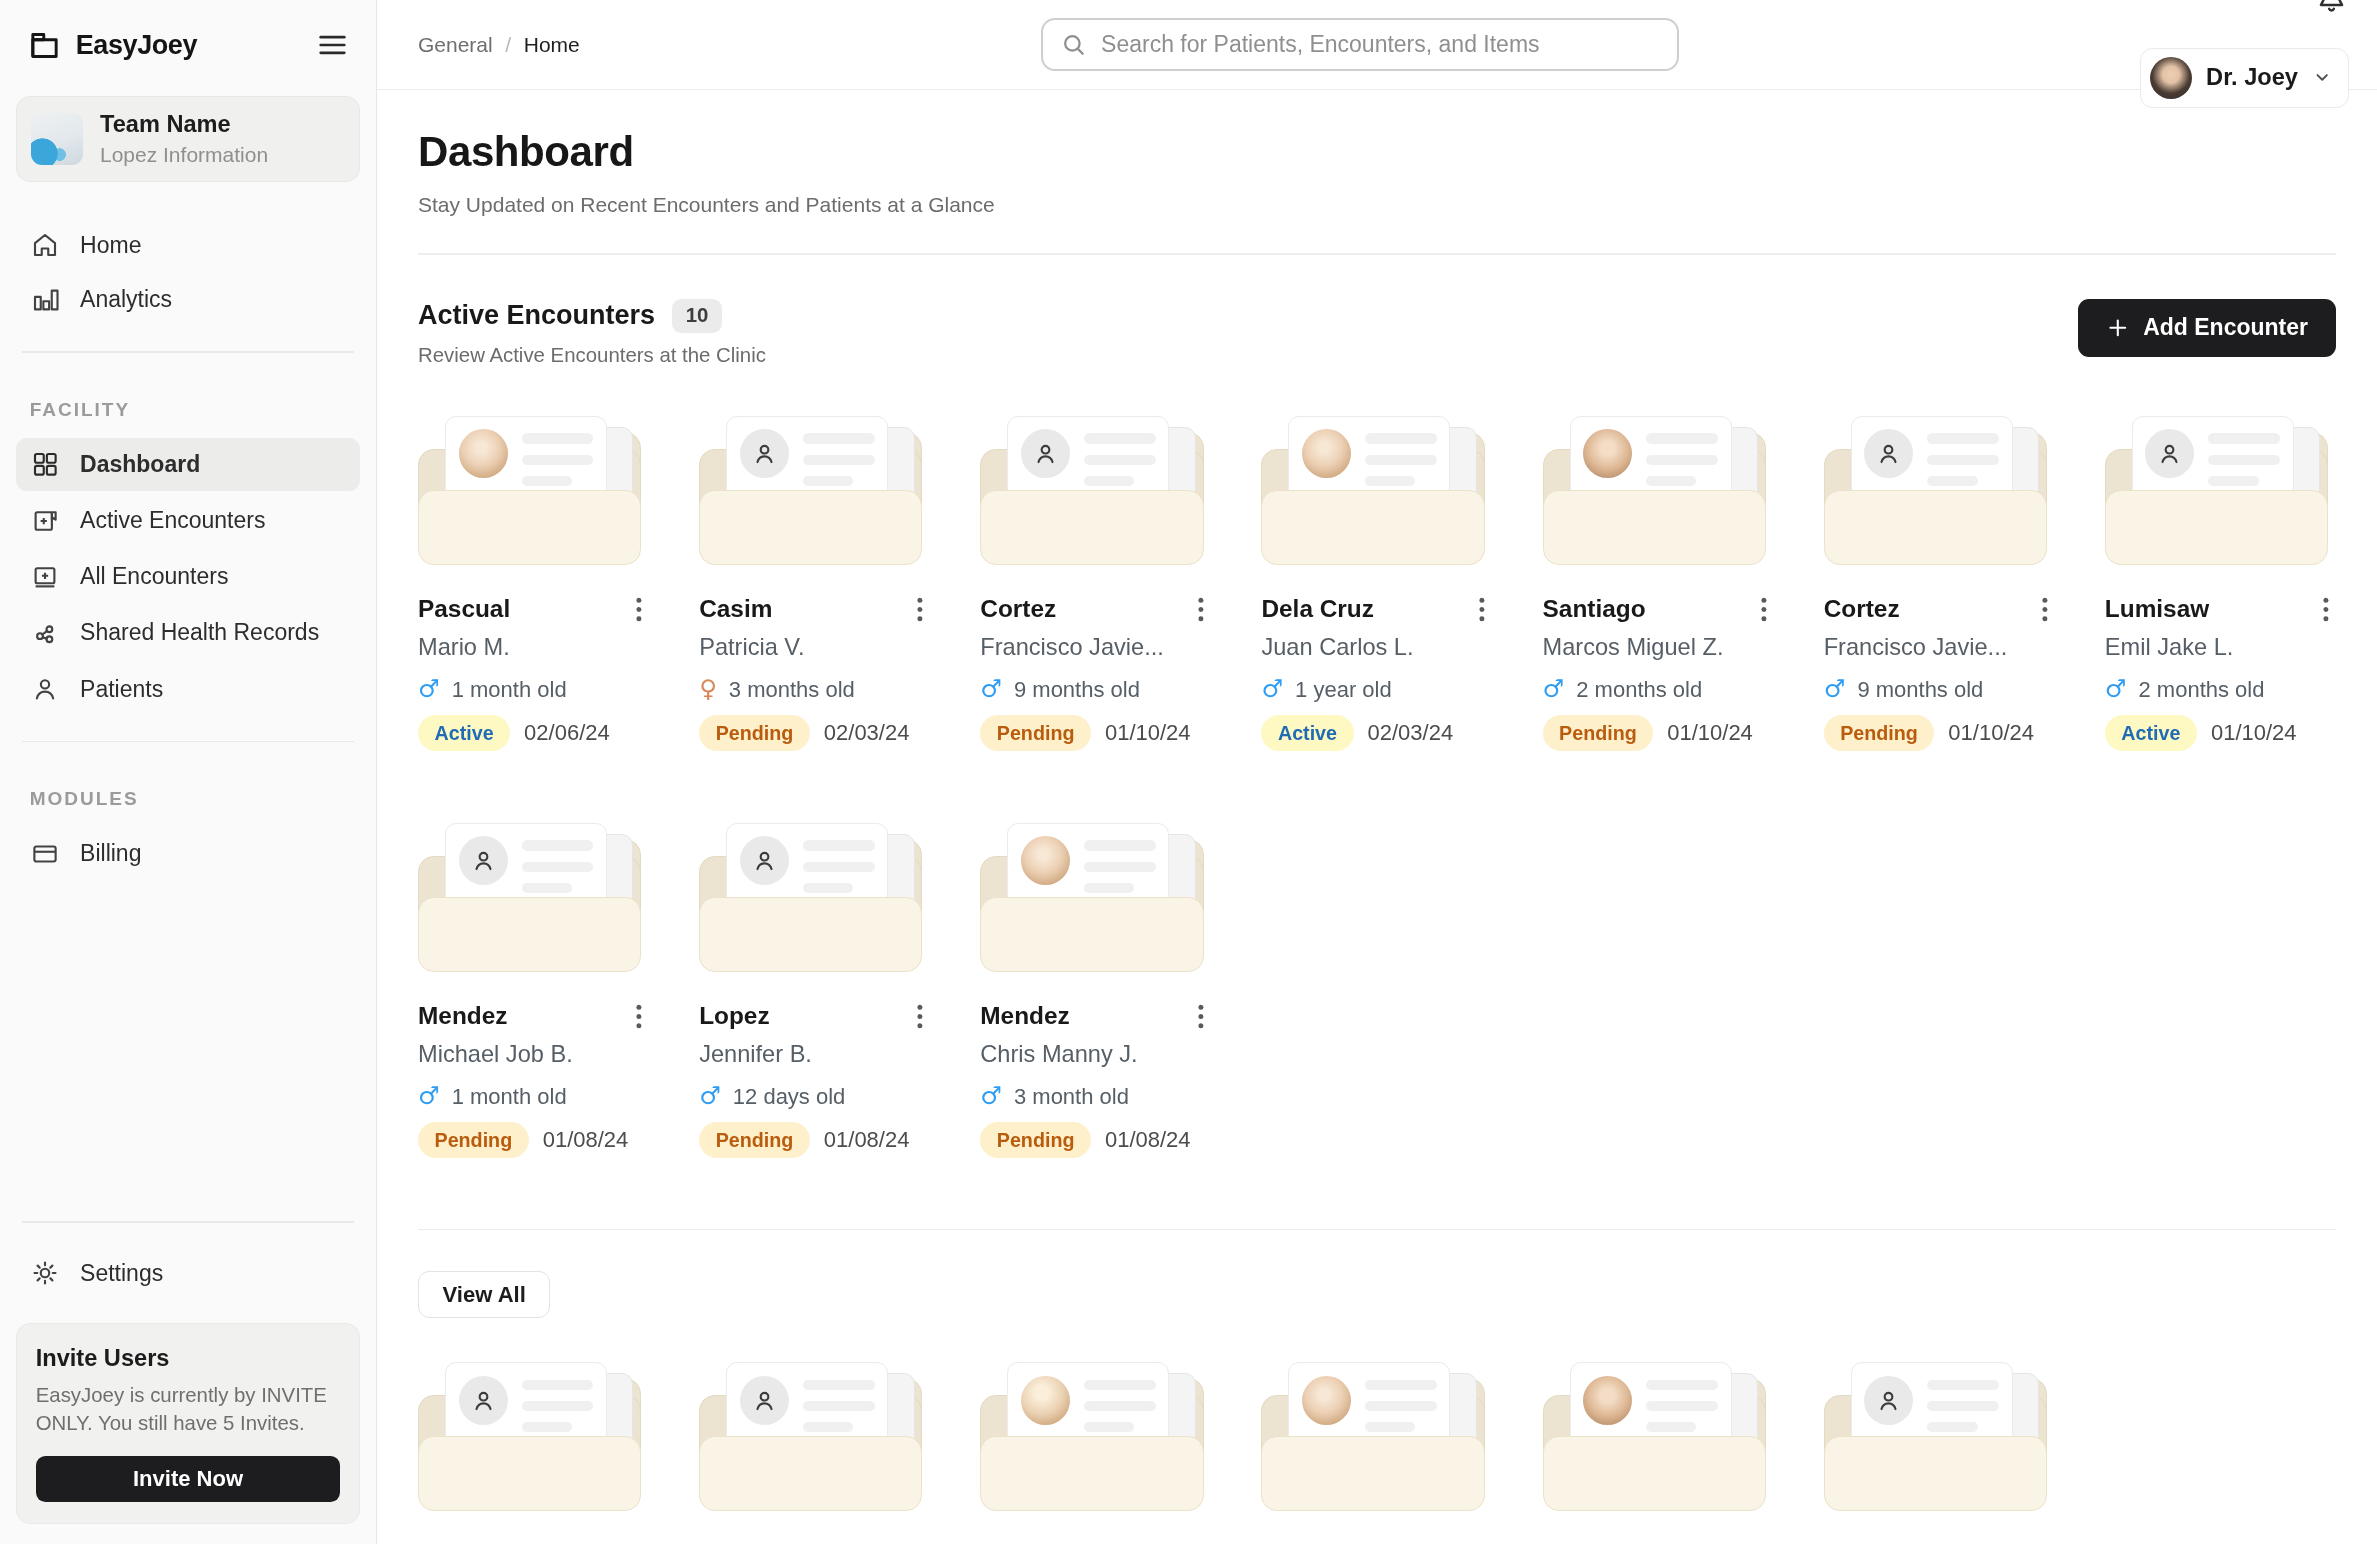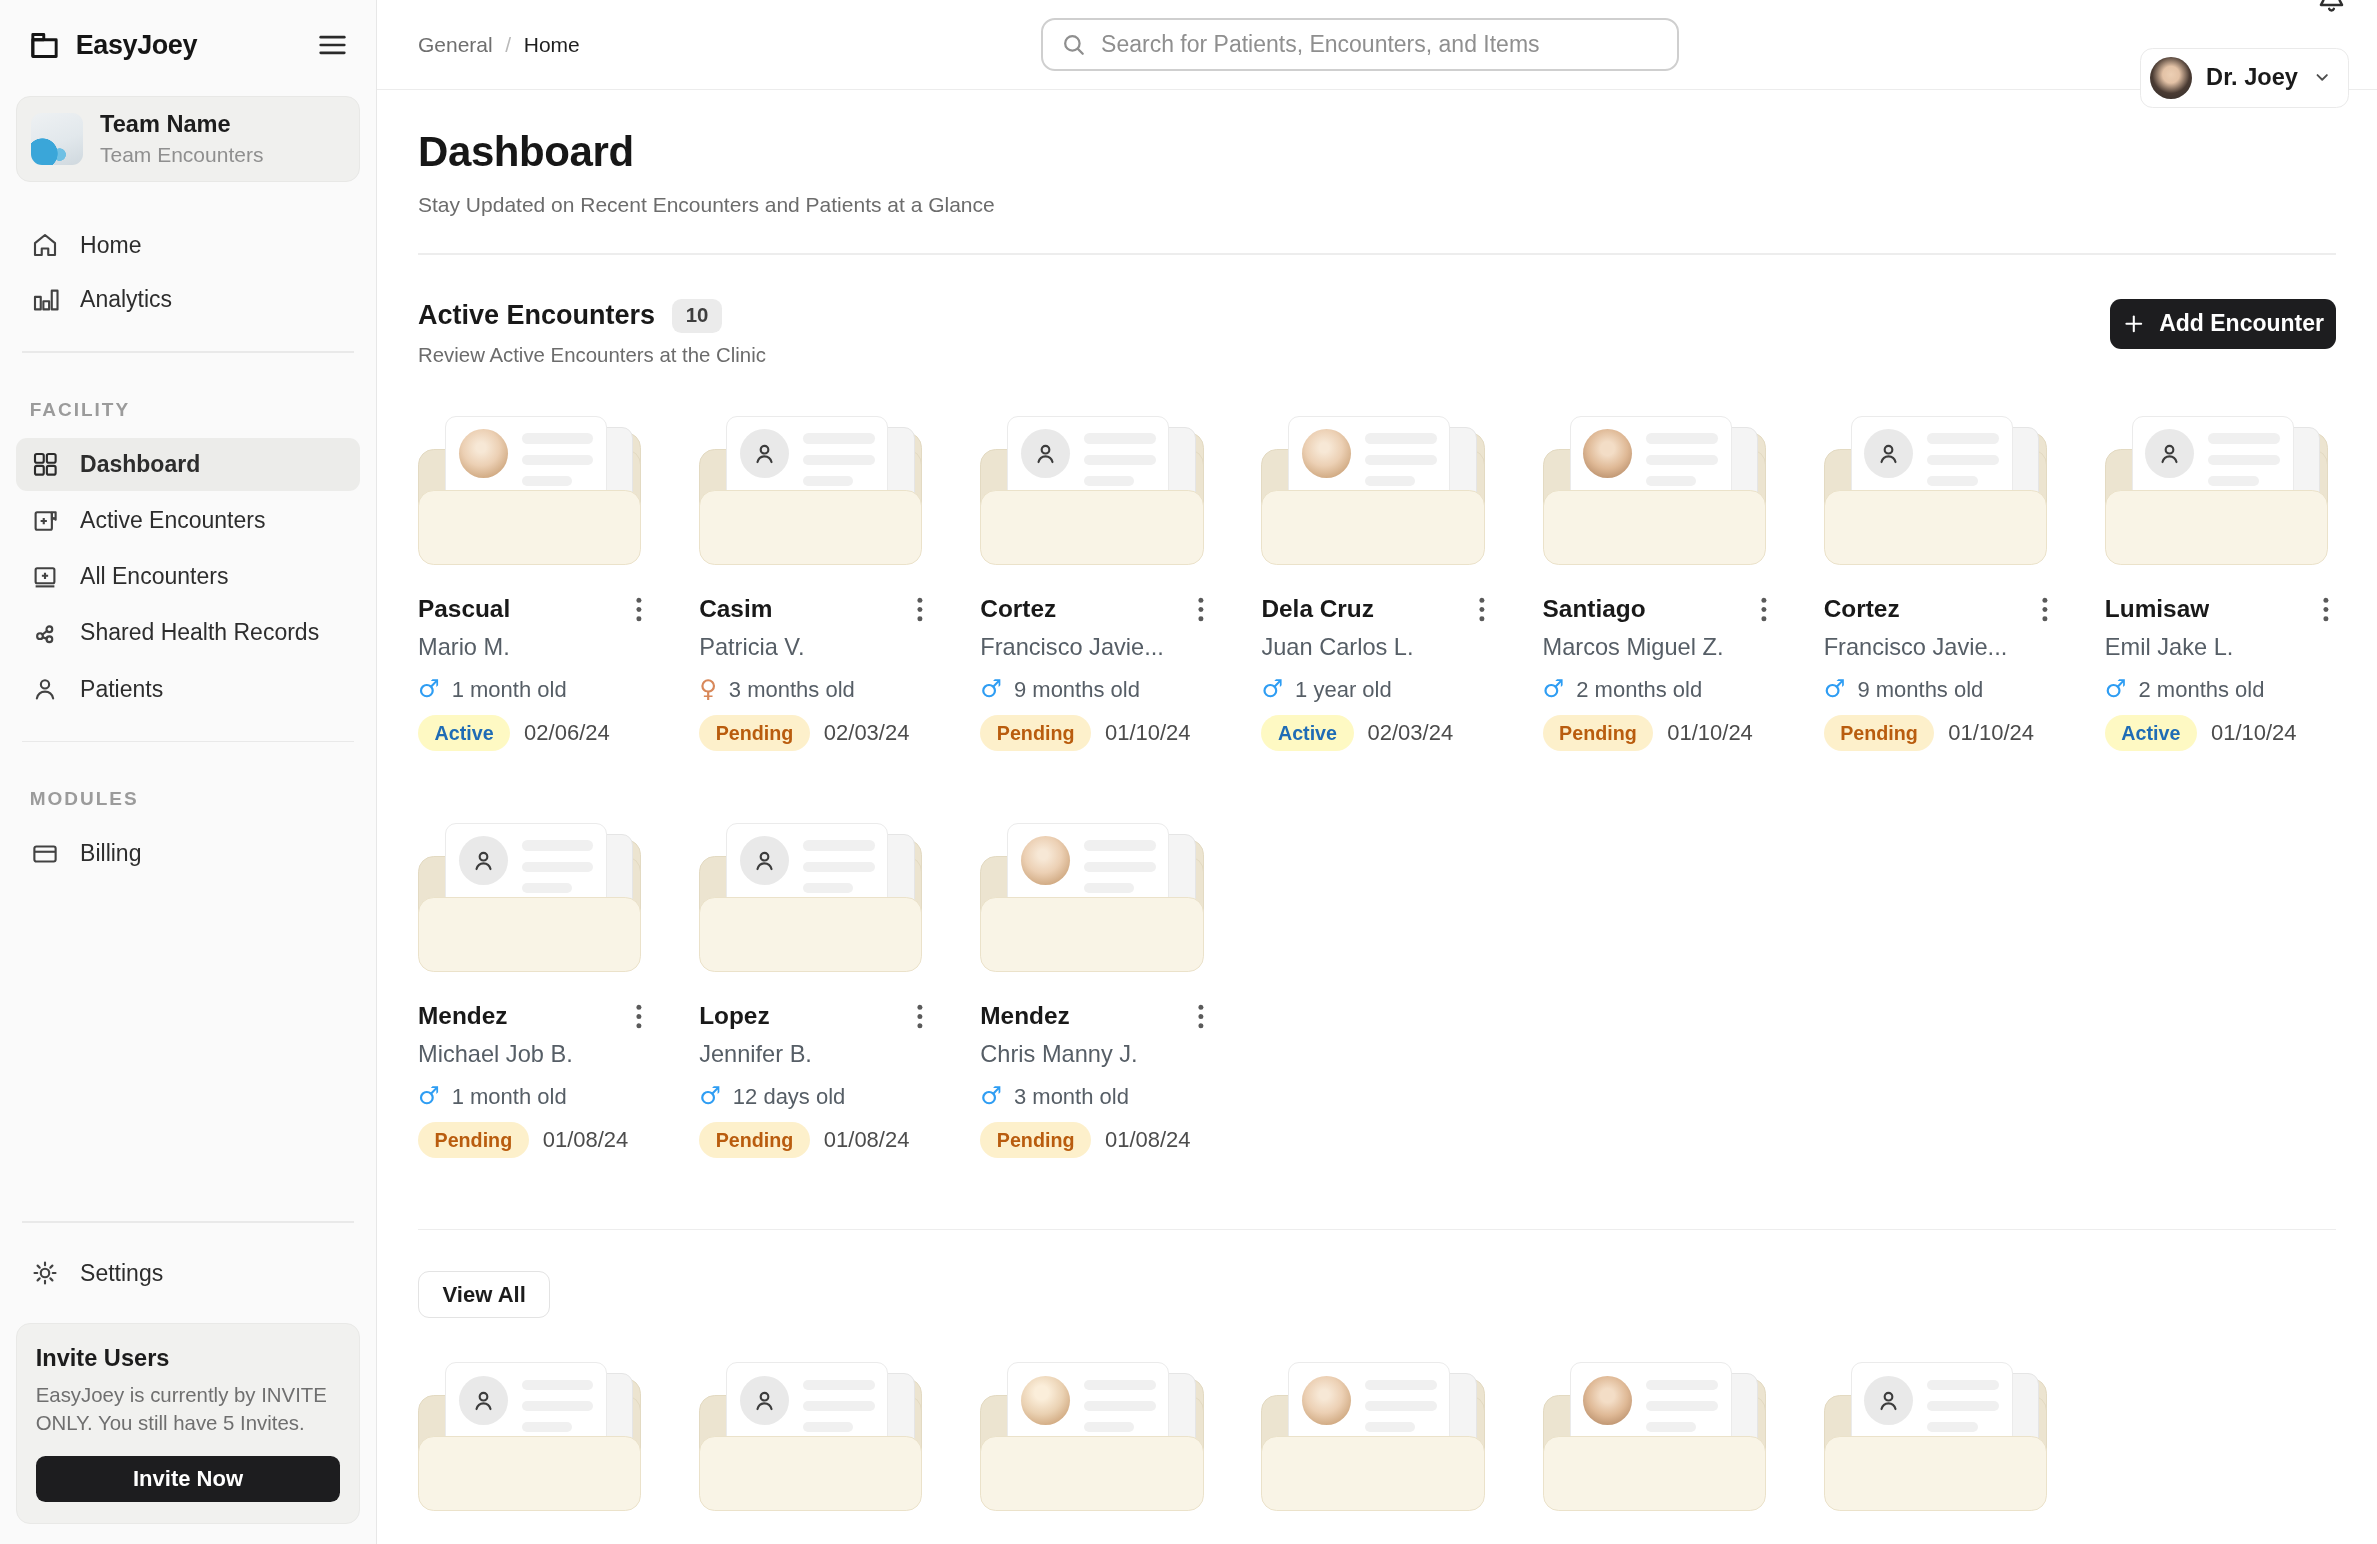--- a/index.html
+++ b/index.html
@@ -90,22 +90,22 @@
   .page-title { font-size:42px; font-weight:600; color:#171717; margin-top:38px; letter-spacing:-0.4px; }
   .page-sub { font-size:21px; color:#6c6c6c; margin-top:17.3px; }
   .divider { height:1.6px; background:#ededed; margin-top:36px; }
 
   .section-head { margin-top:44px; display:flex; align-items:flex-start; justify-content:space-between; }
   .sec-title-row { display:flex; align-items:center; gap:17.3px; }
   .sec-title { font-size:27px; font-weight:700; color:#191919; }
   .count-badge { background:#ebebeb; color:#3e3e3e; font-size:20.4px; font-weight:600; border-radius:9.4px; padding:5.5px 13.4px; }
   .sec-sub { font-size:20.4px; color:#6c6c6c; margin-top:11px;text-align:center; }
   .add-btn {
-    background:#1d1d1f; color:#fff; border:none; height:50px; border-radius:11px;
-    padding:0 12px; display:flex; align-items:center; gap:14px;
+    background:#1d1d1f; color:#fff; border:none; height:58px; border-radius:11px;
+    padding:0 28px; display:flex; align-items:center; gap:14px;
     font-size:23px; font-weight:600; cursor:pointer;
     font-family:"Liberation Sans","DejaVu Sans",sans-serif;
   }
   .viewall-btn {
     background:#fff; border:1.6px solid #e3e3e3; height:47px; border-radius:11px;
     padding:0 23.6px; display:flex; align-items:center; font-size:22px; font-weight:600;
     color:#1c1c1c; cursor:pointer; font-family:"Liberation Sans","DejaVu Sans",sans-serif;
   }
 
   .grid {
@@ -167,21 +167,21 @@
           <line x1="2" y1="14" x2="32" y2="14"></line>
           <line x1="2" y1="24" x2="32" y2="24"></line>
       </svg>
     </span>
   </div>
 
   <div class="team-card">
     <div class="team-avatar"></div>
     <div>
       <div class="team-name">Team Name</div>
-      <div class="team-sub">Team Encounters</div>
+      <div class="team-sub">Lopez Information</div>
     </div>
   </div>
 
   <div class="nav-group">
     <div class="nav-item">
       <span class="nicon">
         <svg width="30" height="30" viewBox="0 0 24 24" fill="none" stroke="#424242" stroke-width="1.7" stroke-linejoin="round">
           <path d="M4 10.5 12 4l8 6.5V20h-5.4v-5.2h-5.2V20H4z"></path>
         </svg>
       </span>

